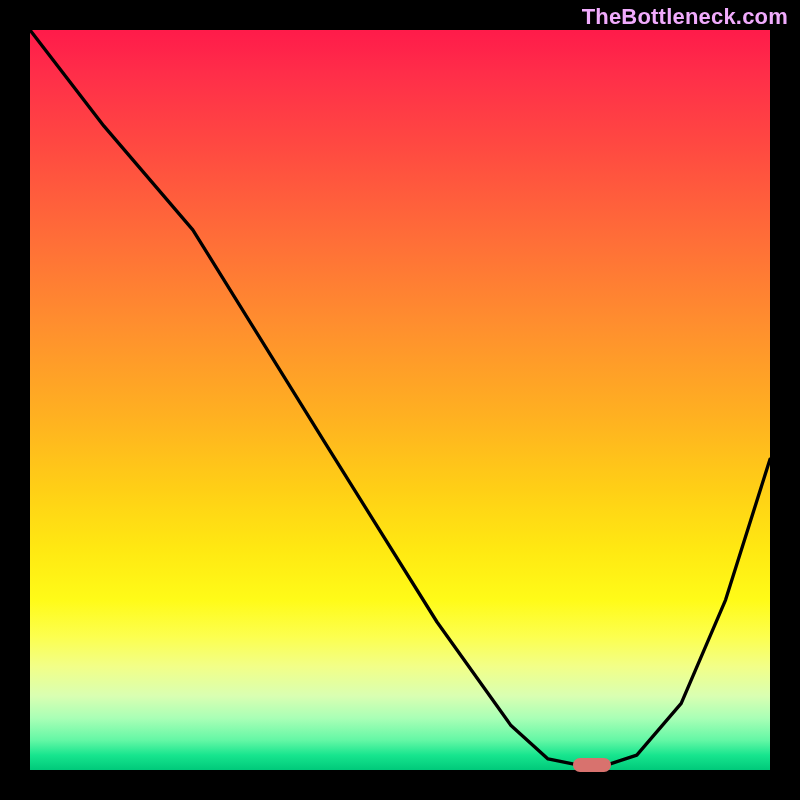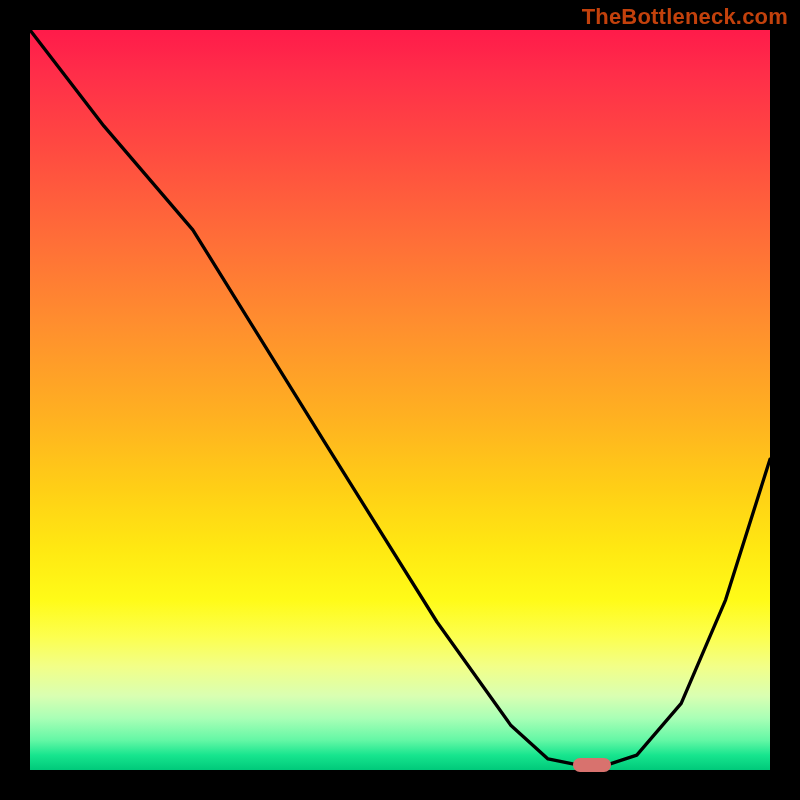--- a/index.html
+++ b/index.html
@@ -16,21 +16,21 @@
     height: 800px;
     background: #000;
   }
   .watermark {
     position: absolute;
     top: 4px;
     right: 12px;
     font-family: Arial, Helvetica, sans-serif;
     font-size: 22px;
     font-weight: 600;
-    color: #c2410c;
+    color: #f0abfc;
     letter-spacing: 0.2px;
     z-index: 10;
   }
   .plot {
     position: absolute;
     left: 30px;
     top: 30px;
     width: 740px;
     height: 740px;
   }

